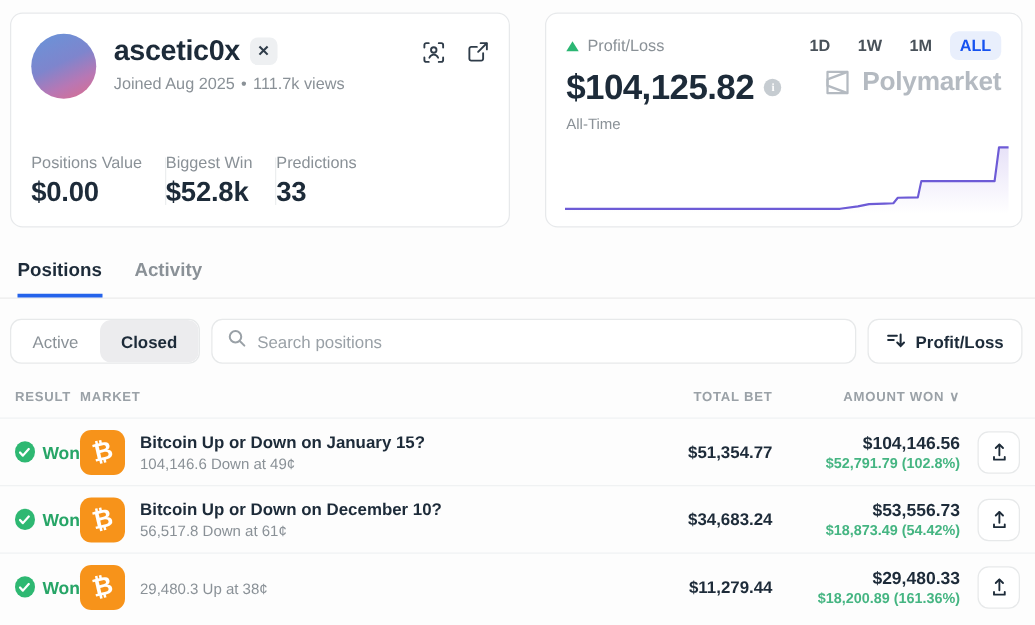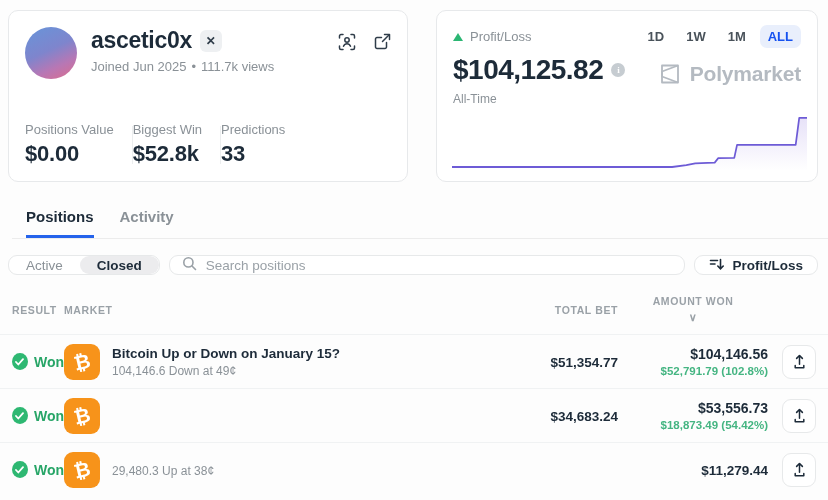--- a/index.html
+++ b/index.html
@@ -43,56 +43,56 @@
   .stat-value { font-size:22px; font-weight:700; margin-top:4px; letter-spacing:-0.2px; }
 
   
   .pnl-top { display:flex; justify-content:space-between; align-items:center; }
   .pnl-label { display:flex; align-items:center; gap:7px; font-size:13px; color:#8a9197; }
   .tri-up { width:0; height:0; border-left:5px solid transparent; border-right:5px solid transparent; border-bottom:8px solid #2bb673; }
   .ranges { display:flex; align-items:center; gap:6px; }
   .range-btn { font-size:13px; font-weight:700; color:#49525a; padding:4px 8px; border-radius:7px; cursor:pointer; }
   .range-btn.active { color:#1652f0; background:#e9effc; }
 
-  .pnl-value-row { display:flex; justify-content:space-between; align-items:flex-end; margin-top:6px; }
+  .pnl-value-row { display:flex; justify-content:space-between; align-items:flex-start; margin-top:6px; }
   .pnl-value { font-size:28px; font-weight:700; letter-spacing:-0.5px; display:flex; align-items:center; gap:8px; }
   .info-dot {
     width:14px; height:14px; border-radius:50%; background:#c6ccd1; color:#fff;
     font-size:9px; font-weight:700; display:flex; align-items:center; justify-content:center;
     font-family:"Liberation Serif", serif;
   }
   .watermark { display:flex; align-items:center; gap:8px; color:#b4bac1; }
   .watermark-text { font-size:21px; font-weight:600; letter-spacing:-0.2px; }
   .pnl-period { font-size:12px; color:#8a9197; margin-top:6px; }
   .chart-wrap { position:absolute; left:15px; right:10px; bottom:10px; height:60px; }
 
   
-  .tabs { margin-top:26px; padding:0 14px; border-bottom:1px solid #ececec; display:flex; gap:26px;margin-left:12px; }
+  .tabs { margin-top:26px; padding:0 14px; border-bottom:1px solid #ececec; display:flex; gap:26px; }
   .tab { font-size:15px; padding-bottom:10px; color:#8a9197; font-weight:600; cursor:pointer; border-bottom:3px solid transparent; }
   .tab.active { color:#1d2b39; border-bottom-color:#2563eb; }
 
   
-  .filter-row { display:flex; gap:9px; margin:16px 10px 0 8px; height:20px;justify-content:flex-end; }
+  .filter-row { display:flex; gap:9px; margin:16px 10px 0 8px; height:36px;justify-content:flex-end; }
   .segmented { display:flex; border:1px solid #e7e9ea; border-radius:9px; overflow:hidden; background:#fff; }
   .segment { padding:0 17px; display:flex; align-items:center; font-size:13.5px; color:#8a9197; cursor:pointer; }
   .segment.active { background:#ececee; color:#1d2b39; font-weight:700; border-radius:9px; }
   .search-box { flex:1; display:flex; align-items:center; gap:9px; border:1px solid #e7e9ea; border-radius:9px; padding:0 12px; background:#fff; }
   .search-box input { border:none; outline:none; flex:1; font-size:13.5px; font-family:"Liberation Sans", sans-serif; color:#1d2b39; background:transparent; }
   .search-box input::placeholder { color:#9aa1a7; }
   .sort-btn { display:flex; align-items:center; gap:8px; border:1px solid #e7e9ea; border-radius:9px; padding:0 14px; background:#fff; font-size:13.5px; font-weight:600; cursor:pointer; }
 
   
   .table { margin-top:6px; }
   .thead { display:flex; align-items:center; padding:14px 12px 10px; font-size:10.5px; font-weight:700; letter-spacing:0.6px; color:#9aa1a7; }
   .col-result { width:52px; }
   .col-market { flex:1; display:flex; align-items:center; gap:12px; }
   .col-bet { width:140px; text-align:right; }
   .col-won { width:150px; text-align:right; }
   .col-share { width:48px; display:flex; justify-content:flex-end; }
-  .thead .col-won { display:flex; align-items:center; justify-content:flex-end; gap:4px; cursor:pointer;flex-direction:column; }
+  .thead .col-won { display:flex; align-items:flex-end; justify-content:flex-end; gap:4px; cursor:pointer; }
   .chev { font-size:11px; color:#9aa1a7; }
 
   .row { display:flex; align-items:center; height:54px; padding:0 12px; border-top:1px solid #f0f2f3; }
   .won-badge { display:flex; align-items:center; gap:6px; color:#27a567; font-size:14px; font-weight:700; }
   .check-circle { width:17px; height:17px; border-radius:50%; background:#2eb872; display:flex; align-items:center; justify-content:center; }
   .btc-icon {
     width:36px; height:36px; border-radius:9px; background:#f7931a; flex:0 0 auto;
     display:flex; align-items:center; justify-content:center;
     color:#fff; font-weight:700; font-size:20px; font-family:"DejaVu Sans", sans-serif;
   }
@@ -114,21 +114,21 @@
 
   <div class="card profile-card">
     <div class="profile-head">
       <div class="avatar"></div>
       <div class="profile-id">
         <div class="name-row">
           <span class="profile-name">ascetic0x</span>
           <span class="x-badge">✕</span>
         </div>
         <div class="profile-meta">
-          <span>Joined Jun 2025</span>
+          <span>Joined Aug 2025</span>
           <span>•</span>
           <span>111.7k views</span>
         </div>
       </div>
       <div class="head-icons">
         <span>
           <svg width="18" height="18" viewBox="0 0 18 18" fill="none" stroke="#2f3c49" stroke-width="1.5" stroke-linecap="round">
             <path d="M1.5 5V3a1.5 1.5 0 0 1 1.5-1.5h2M13 1.5h2A1.5 1.5 0 0 1 16.5 3v2M16.5 13v2a1.5 1.5 0 0 1-1.5 1.5h-2M5 16.5H3A1.5 1.5 0 0 1 1.5 15v-2"></path>
             <circle cx="9" cy="7" r="2.2"></circle>
             <path d="M5.5 13.2c.7-1.7 2-2.5 3.5-2.5s2.8.8 3.5 2.5"></path>
@@ -293,20 +293,24 @@
               <path d="m1 4 2.3 2.5L8 1.2"></path>
             </svg>
         </span>
         <span>Won</span>
       </span>
     </div>
     <div class="col-market">
       <span class="btc-icon">
           <span>₿</span>
         </span>
+      <span>
+        <div class="mkt-title">Bitcoin Up or Down on December 10?</div>
+        <div class="mkt-sub">56,517.8 Down at 61¢</div>
+      </span>
     </div>
     <div class="col-bet"><span class="bet-val">$34,683.24</span></div>
     <div class="col-won">
       <div class="won-val">$53,556.73</div>
       <div class="won-profit">$18,873.49 (54.42%)</div>
     </div>
     <div class="col-share">
       <span class="share-btn">
         <svg width="15" height="16" viewBox="0 0 15 16" fill="none" stroke="#1d2b39" stroke-width="1.5" stroke-linecap="round" stroke-linejoin="round">
           <path d="M7.5 1.8v8.4"></path>
@@ -330,20 +334,24 @@
     </div>
     <div class="col-market">
       <span class="btc-icon">
           <span>₿</span>
         </span>
       <span>
         <div class="mkt-sub">29,480.3 Up at 38¢</div>
       </span>
     </div>
     <div class="col-bet"><span class="bet-val">$11,279.44</span></div>
+    <div class="col-won">
+      <div class="won-val">$29,480.33</div>
+      <div class="won-profit">$18,200.89 (161.36%)</div>
+    </div>
     <div class="col-share">
       <span class="share-btn">
         <svg width="15" height="16" viewBox="0 0 15 16" fill="none" stroke="#1d2b39" stroke-width="1.5" stroke-linecap="round" stroke-linejoin="round">
           <path d="M7.5 1.8v8.4"></path>
             <path d="M4.6 4.4 7.5 1.6l2.9 2.8"></path>
             <path d="M3.2 11.5v2.2h8.6v-2.2"></path>
         </svg>
       </span>
     </div>
   </div>

